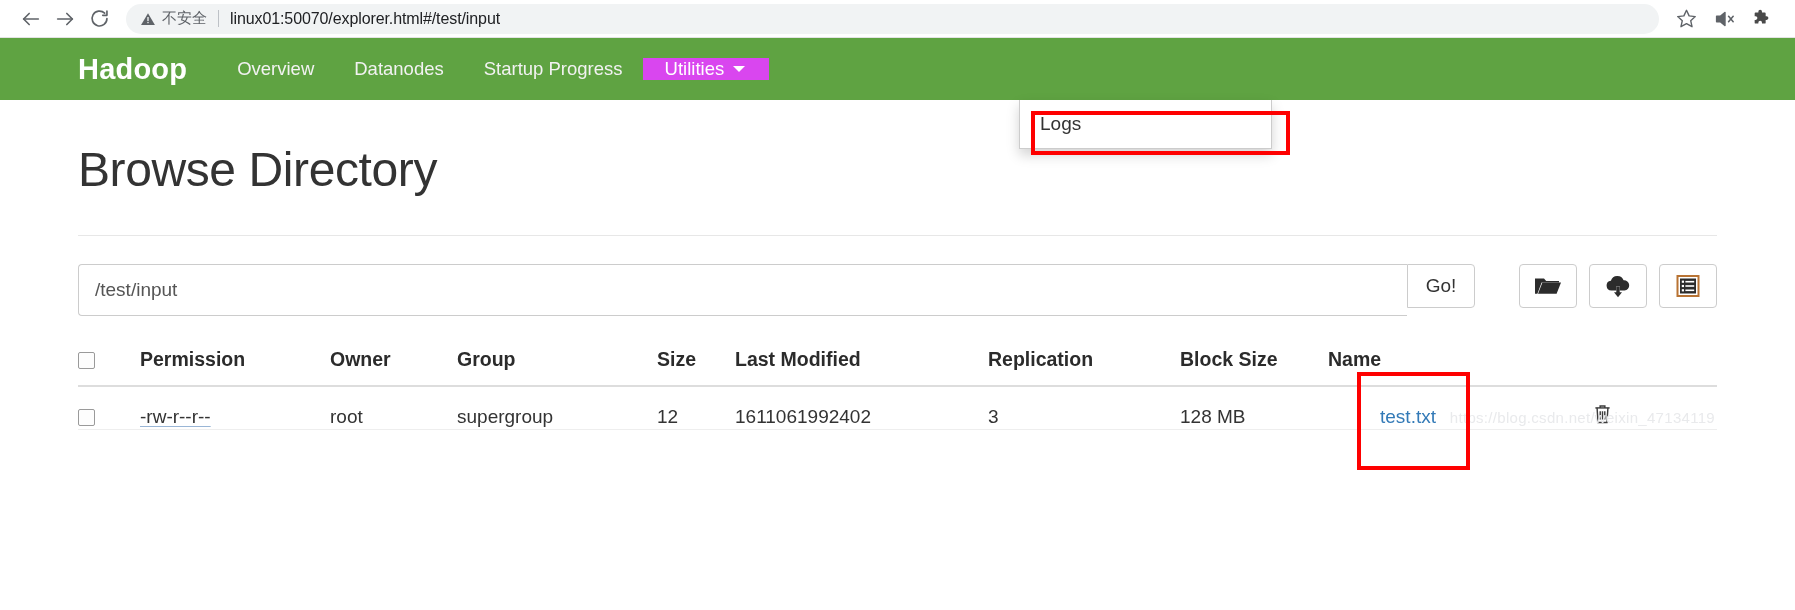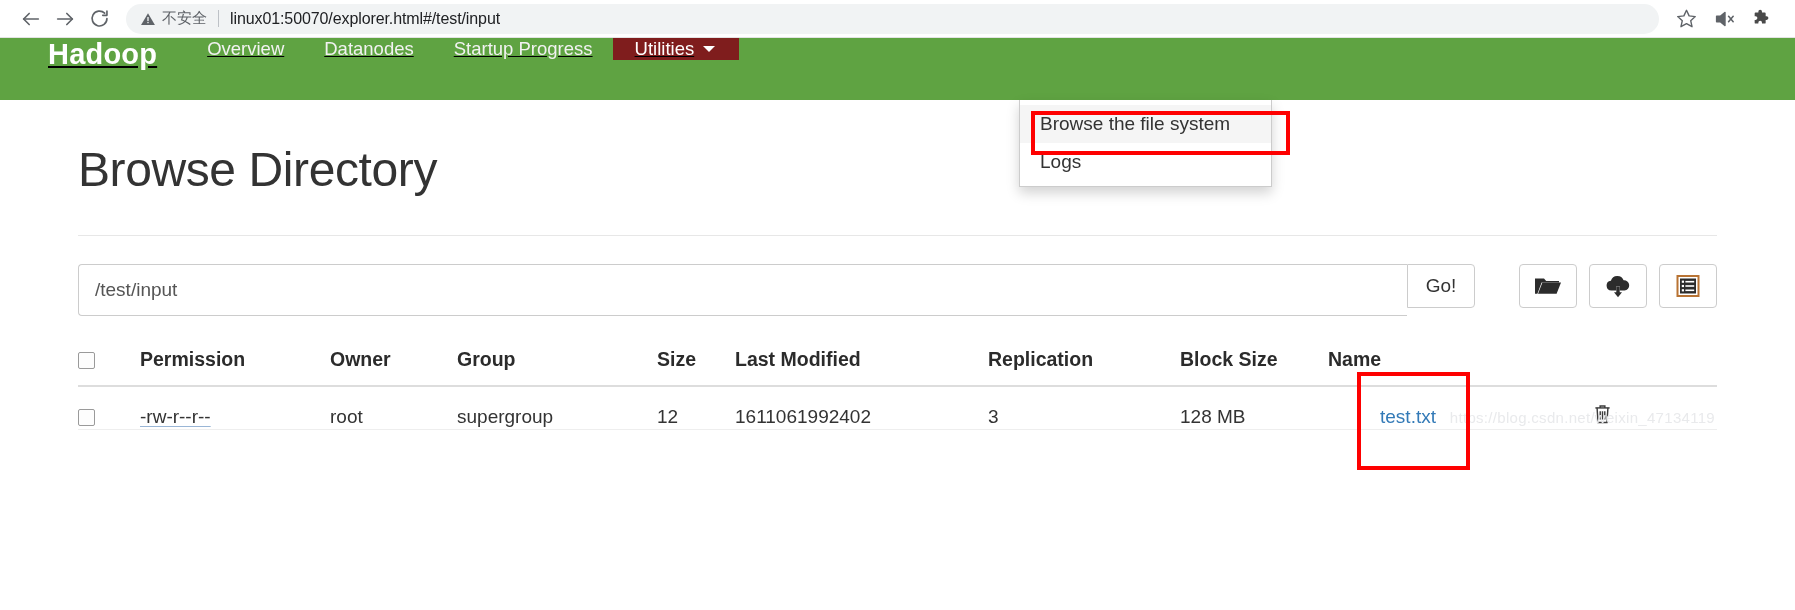--- a/index.html
+++ b/index.html
@@ -76,23 +76,22 @@
   .navbar {
     height: 62px;
     background: #5fa342;
     display: flex;
     align-items: stretch;
     position: relative;
     z-index: 20;
   }
   .navbar-inner {
     display: flex;
-    align-items: flex-start;
-    padding-left: 48px;
-    text-decoration: underline;
+    align-items: center;
+    padding-left: 78px;
   }
   .brand {
     display: flex; align-items: center;
     color: #ffffff;
     font-size: 29px;
     font-weight: bold;
     letter-spacing: 0.2px;
     padding-right: 30px;
     font-family: "Liberation Sans", sans-serif;
   }
@@ -100,21 +99,21 @@
     display: flex;
     align-items: center;
     padding: 0 20px;
     color: #f2f2f2;
     font-size: 18.5px;
     white-space: nowrap;
     text-decoration: none;
     font-family: "Liberation Sans", sans-serif;
   }
   .nav-item.dropdown-toggle {
-    background: #7f1d1d;
+    background: #d946ef;
     color: #ffffff;
     padding: 0 24px 0 22px;
   }
   .caret {
     display: inline-block;
     width: 0; height: 0;
     margin-left: 9px;
     border-left: 6px solid transparent;
     border-right: 6px solid transparent;
     border-top: 6px solid #ffffff;
@@ -374,21 +373,20 @@
     <a class="nav-item">Datanodes</a>
     <a class="nav-item">Startup Progress</a>
     <a class="nav-item dropdown-toggle">
       <span>Utilities</span>
       <span class="caret"></span>
     </a>
   </div>
 </div>
 
 <div class="dropdown-menu">
-  <a class="dropdown-item hovered">Browse the file system</a>
   <a class="dropdown-item">Logs</a>
 </div>
 <div class="annot-box" id="annot-browse"></div>
 
 <div class="content">
 
   <h1 class="page-title">Browse Directory</h1>
   <div class="hr"></div>
 
   <div class="toolbar">

